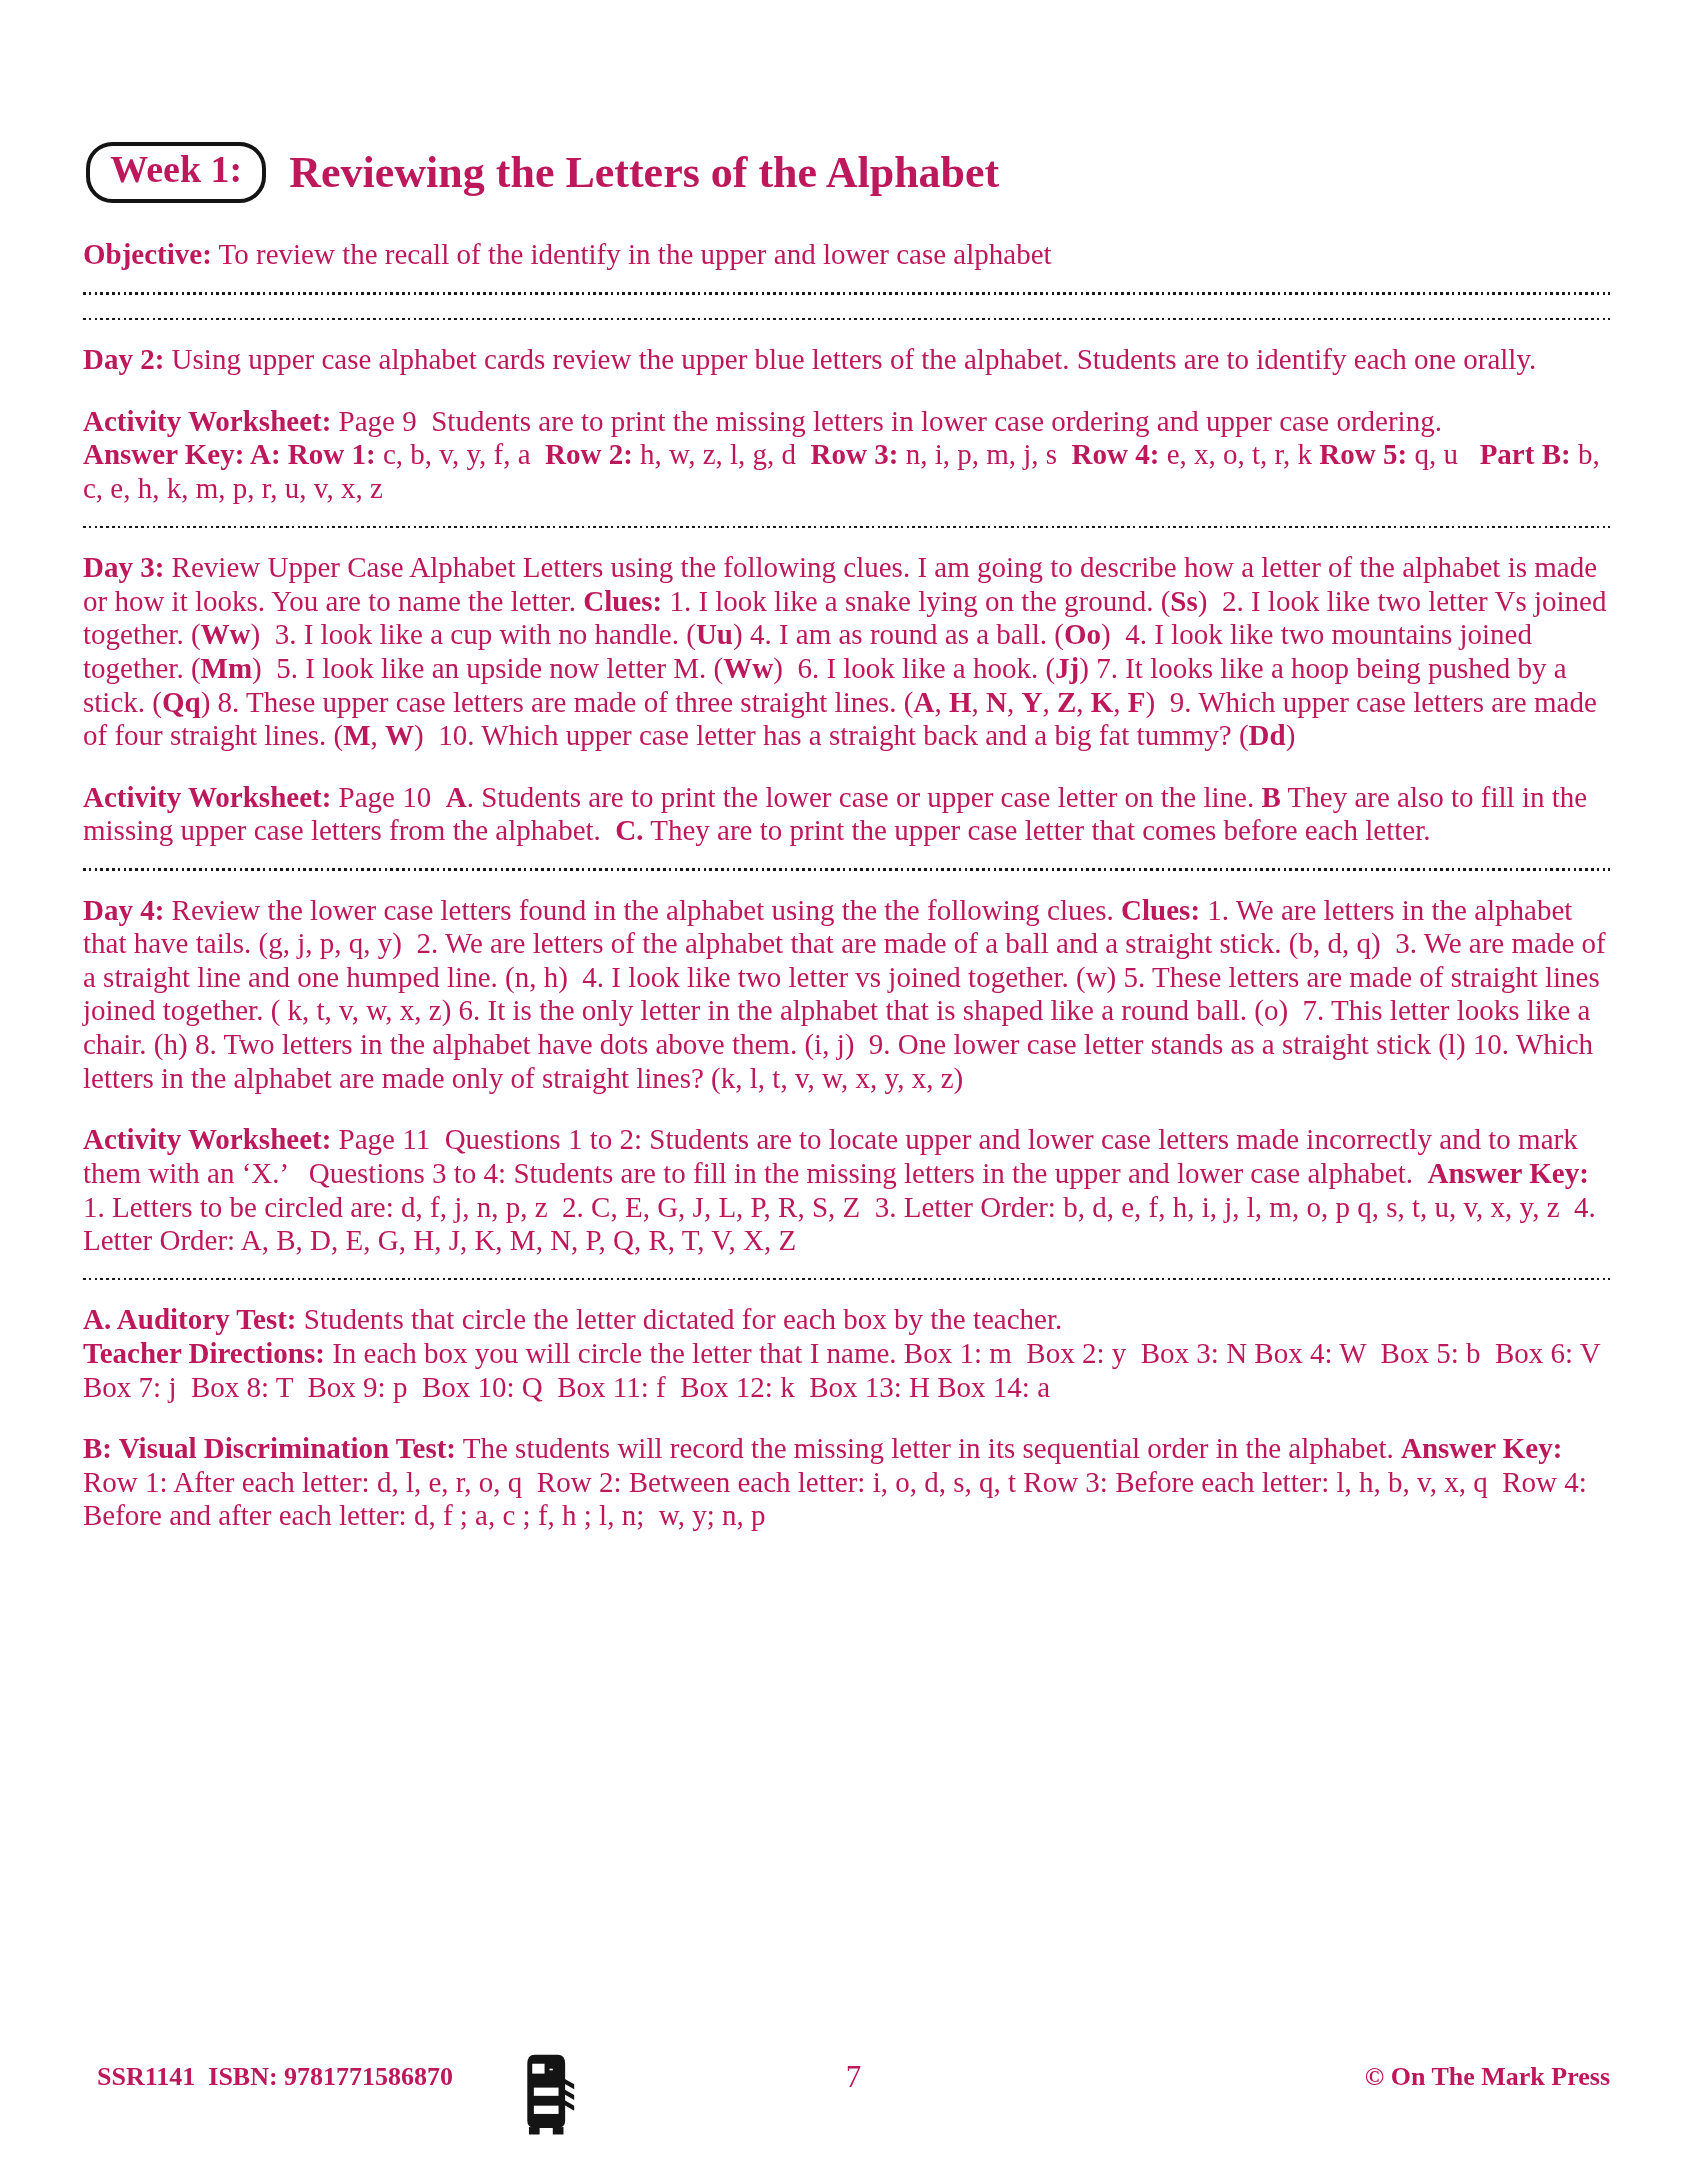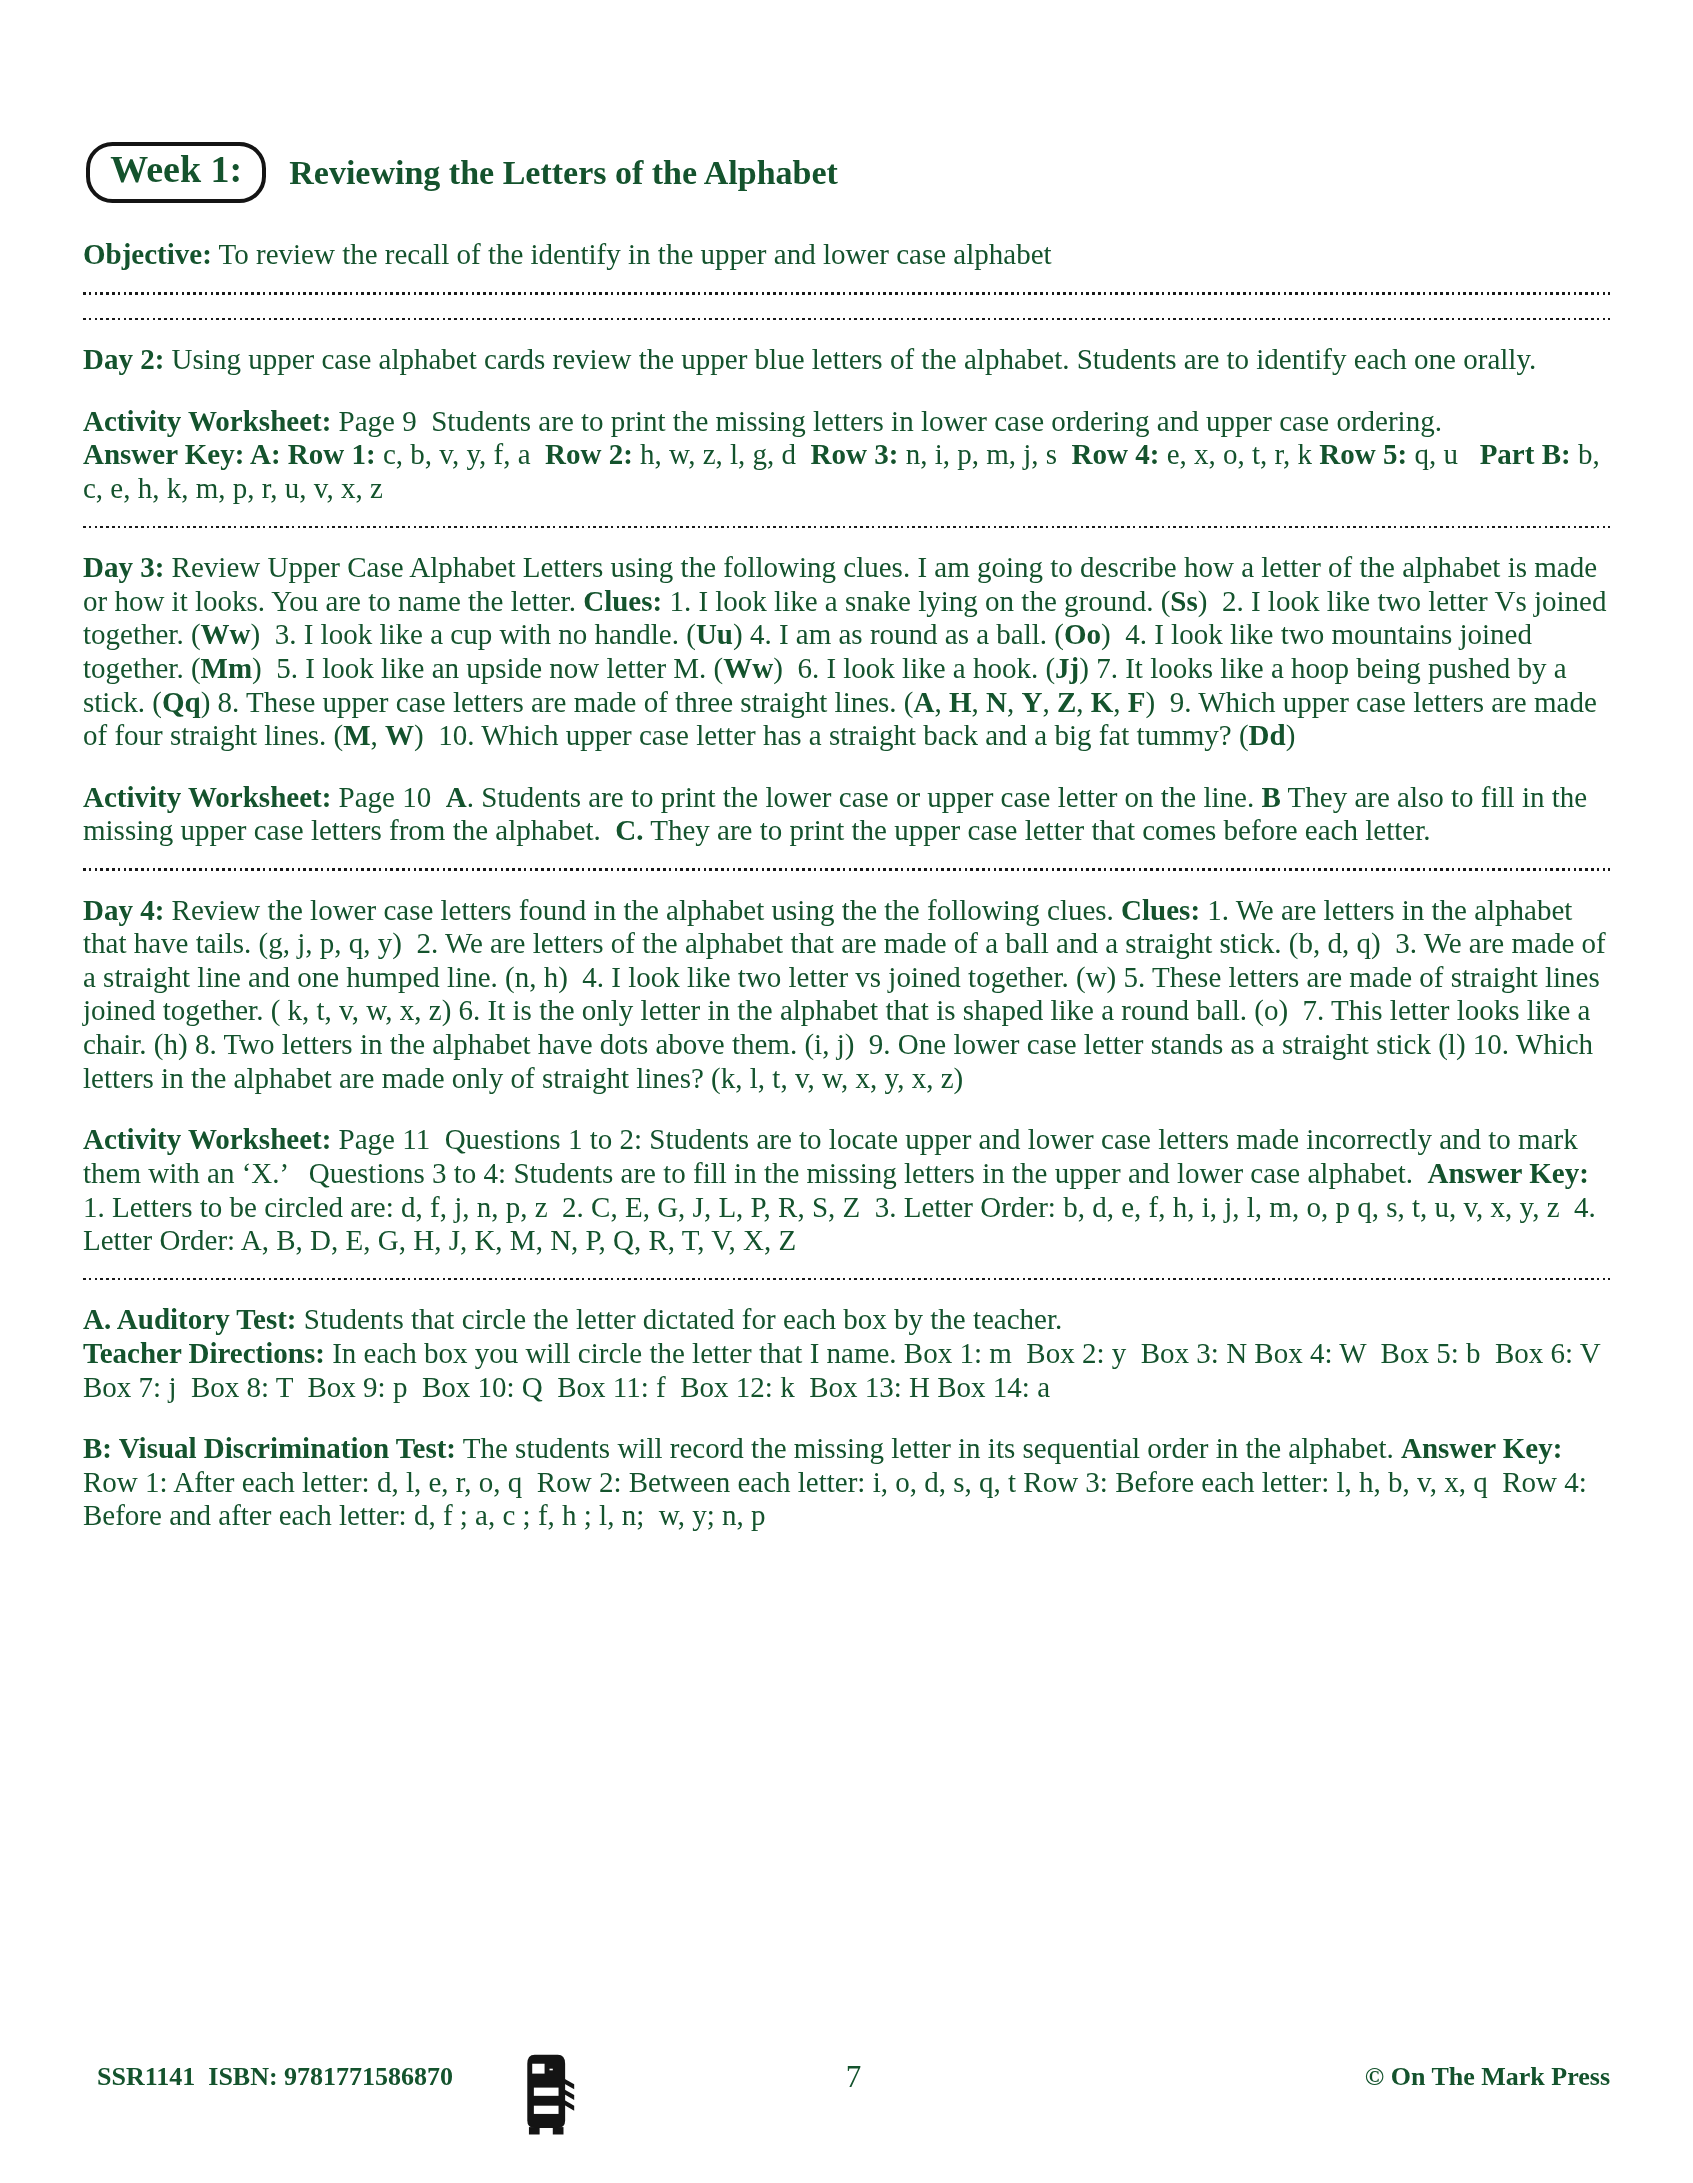--- a/index.html
+++ b/index.html
@@ -1,21 +1,21 @@
 <!DOCTYPE html>
 <html style="font-size:13.2px"><head>
 <meta charset="utf-8">
 <style>
   html, body { margin: 0; padding: 0; background: #ffffff; }
   .page {
     position: relative;
     width: 1693px;
     height: 2183px;
     background: #ffffff;
-    color: #14532d;
+    color: #be185d;
     font-family: "Liberation Serif", "DejaVu Serif", serif;
     box-sizing: border-box;
     padding: 142px 83px 0 83px;
     overflow: hidden;
   }
   .doc-header {
     display: flex;
     align-items: center;
     gap: 23px;
     margin: 0 5px 35px 3.3px;
@@ -23,21 +23,21 @@
   .week-badge {
     border: 4.1px solid #141414;
     border-radius: 26.5px;
     padding: 3.3px 20px 8.3px 20px;
     font-size: 38px;
     font-weight: bold;
     line-height: 1.1;
     white-space: nowrap;
   }
   .page-title {
-    font-size: 34px;
+    font-size: 44px;
     font-weight: bold;
     line-height: 1.1;
   }
   .content { }
   .section { }
   .para {
     font-size: 29px;
     line-height: 1.16;
     margin: 0 0 28px 0;
     white-space: pre-wrap;

